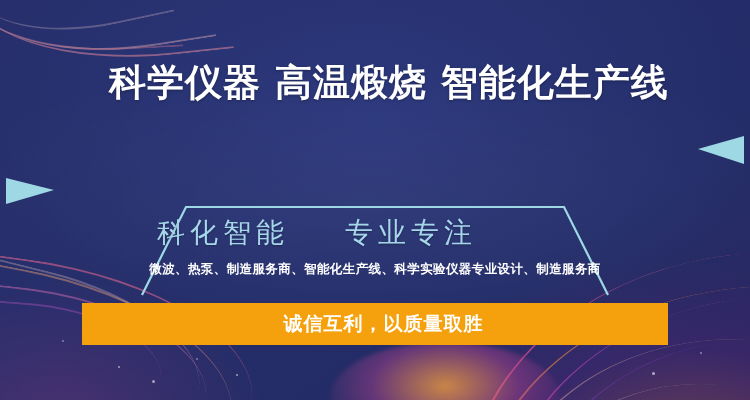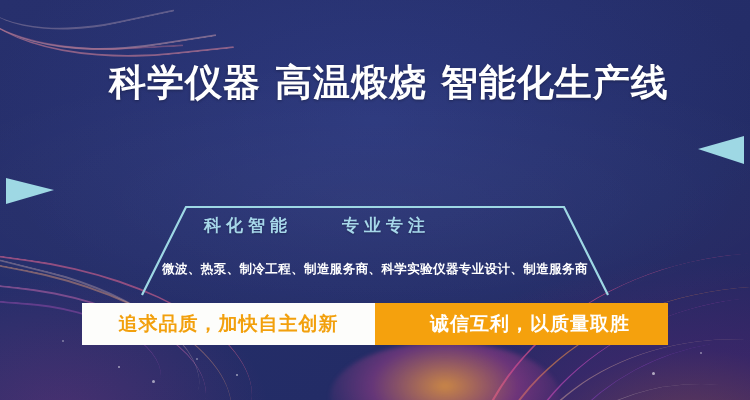--- a/index.html
+++ b/index.html
@@ -98,21 +98,21 @@
 
   
   .frame{
     position:absolute;left:140px;top:205px;width:470px;height:92px;
     pointer-events:none;
   }
   .frame svg{display:block;}
 
   .sub-main{
     position:absolute;left:0;top:214px;width:634px;text-align:center;
-    color:#a6d7e9;font-size:17px;font-weight:bold;letter-spacing:5px;
+    color:#a6d7e9;font-size:28px;font-weight:normal;letter-spacing:5px;
     font-family:"DejaVu Sans","Liberation Sans",sans-serif;
     text-shadow:0 1px 2px rgba(0,0,0,.25);
   }
   .sub-main .gap{display:inline-block;width:28px;}
   .sub-desc{
     position:absolute;left:0;top:261px;width:750px;text-align:center;
     color:#ffffff;font-size:12.5px;font-weight:bold;letter-spacing:.4px;
     font-family:"DejaVu Sans","Liberation Sans",sans-serif;
   }
 
@@ -184,20 +184,19 @@
     <svg width="470" height="92" viewBox="0 0 470 92" xmlns="http://www.w3.org/2000/svg">
       <path d="M2 90 L46 2 L424 2 L468 90" fill="none" stroke="#9ed8e4" stroke-width="2.2" stroke-linejoin="miter"></path>
     </svg>
   </div>
 
   <div class="sub-main">
     <span>科化智能</span>
     <span class="gap"></span>
     <span>专业专注</span>
   </div>
-  <div class="sub-desc">微波、热泵、制冷工程、制造服务商、科学实验仪器专业设计、制造服务商</div>
+  <div class="sub-desc">微波、热泵、制造服务商、智能化生产线、科学实验仪器专业设计、制造服务商</div>
 
   <div class="slogan">
-    <div class="slogan-left">追求品质，加快自主创新</div>
     <div class="slogan-right">诚信互利，以质量取胜</div>
   </div>
 
 </div>
 
 </body></html>

